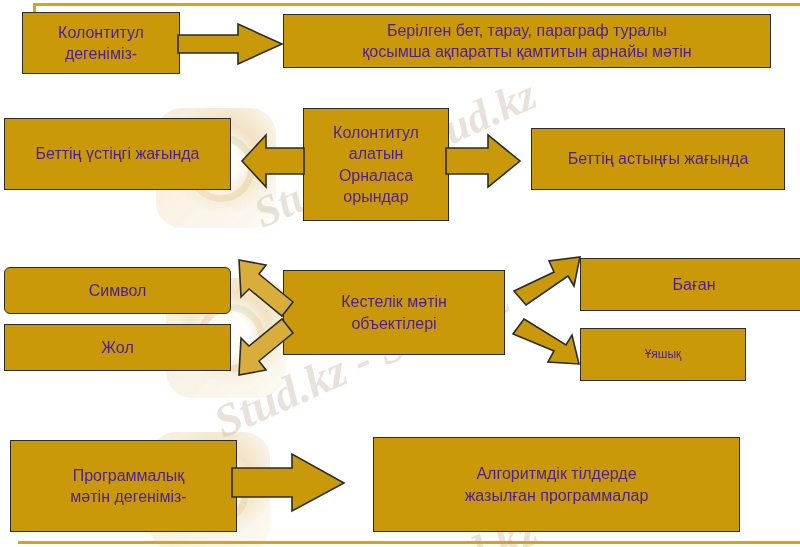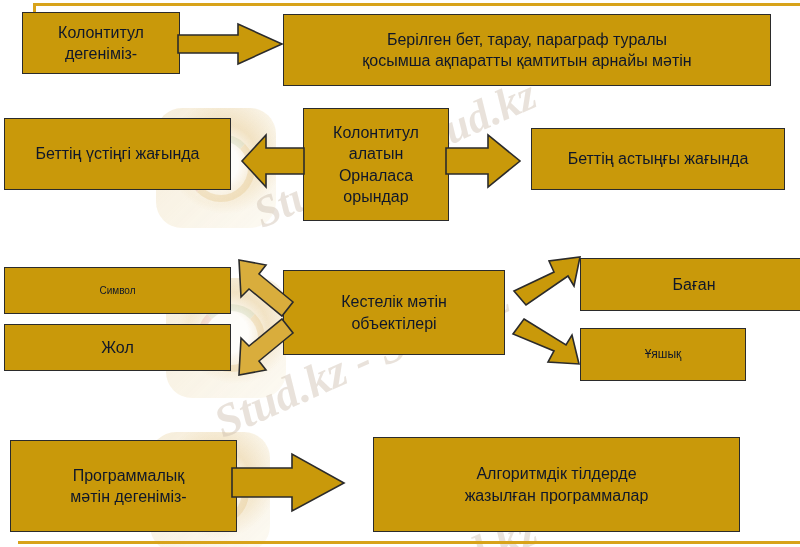--- a/index.html
+++ b/index.html
@@ -64,21 +64,21 @@
     background: #d8a31a;
     z-index: 3;
   }
 
   
   .box {
     position: absolute;
     box-sizing: border-box;
     background: #c9990a;
     border: 1px solid #2b2b2b;
-    color: #0f172a;
+    color: #4c1d95;
     display: flex;
     align-items: center;
     justify-content: center;
     text-align: center;
     line-height: 1.32;
     z-index: 4;
     padding: 2px 6px;
   }
   .box span { display: block; }
 
@@ -116,21 +116,21 @@
       <span>дегеніміз-</span>
     </div>
   </div>
 
   <div class="arrow" style="left:178px; top:22px; width:106px; height:44px;">
     <svg width="106" height="44" viewBox="0 0 106 44">
       <polygon class="ar-fill" points="0,13 60,13 60,2 104,22 60,42 60,31 0,31"></polygon>
     </svg>
   </div>
 
-  <div class="box" style="left:283px; top:14px; width:488px; height:72px; font-size:16px;">
+  <div class="box" style="left:283px; top:14px; width:488px; height:54px; font-size:16px;">
     <div>
       <span>Берілген бет, тарау, параграф туралы</span>
       <span>қосымша ақпаратты қамтитын арнайы мәтін</span>
     </div>
   </div>
 
   <div class="box" style="left:4px; top:118px; width:227px; height:72px; font-size:16px;">
     <div>
       <span>Беттің үстіңгі жағында</span>
     </div>
@@ -156,21 +156,21 @@
       <polygon class="ar-fill" points="0,16 42,16 42,3 74,29 42,55 42,42 0,42"></polygon>
     </svg>
   </div>
 
   <div class="box" style="left:531px; top:128px; width:254px; height:62px; font-size:16px;">
     <div>
       <span>Беттің астыңғы жағында</span>
     </div>
   </div>
 
-  <div class="box" style="left:4px; top:267px; width:227px; height:47px; font-size:10px;">
+  <div class="box" style="left:4px; top:267px; width:227px; height:47px; font-size:16px;border-radius:6px;">
     <div>
       <span>Символ</span>
     </div>
   </div>
 
   <div class="box" style="left:4px; top:324px; width:227px; height:47px; font-size:16px;">
     <div>
       <span>Жол</span>
     </div>
   </div>

